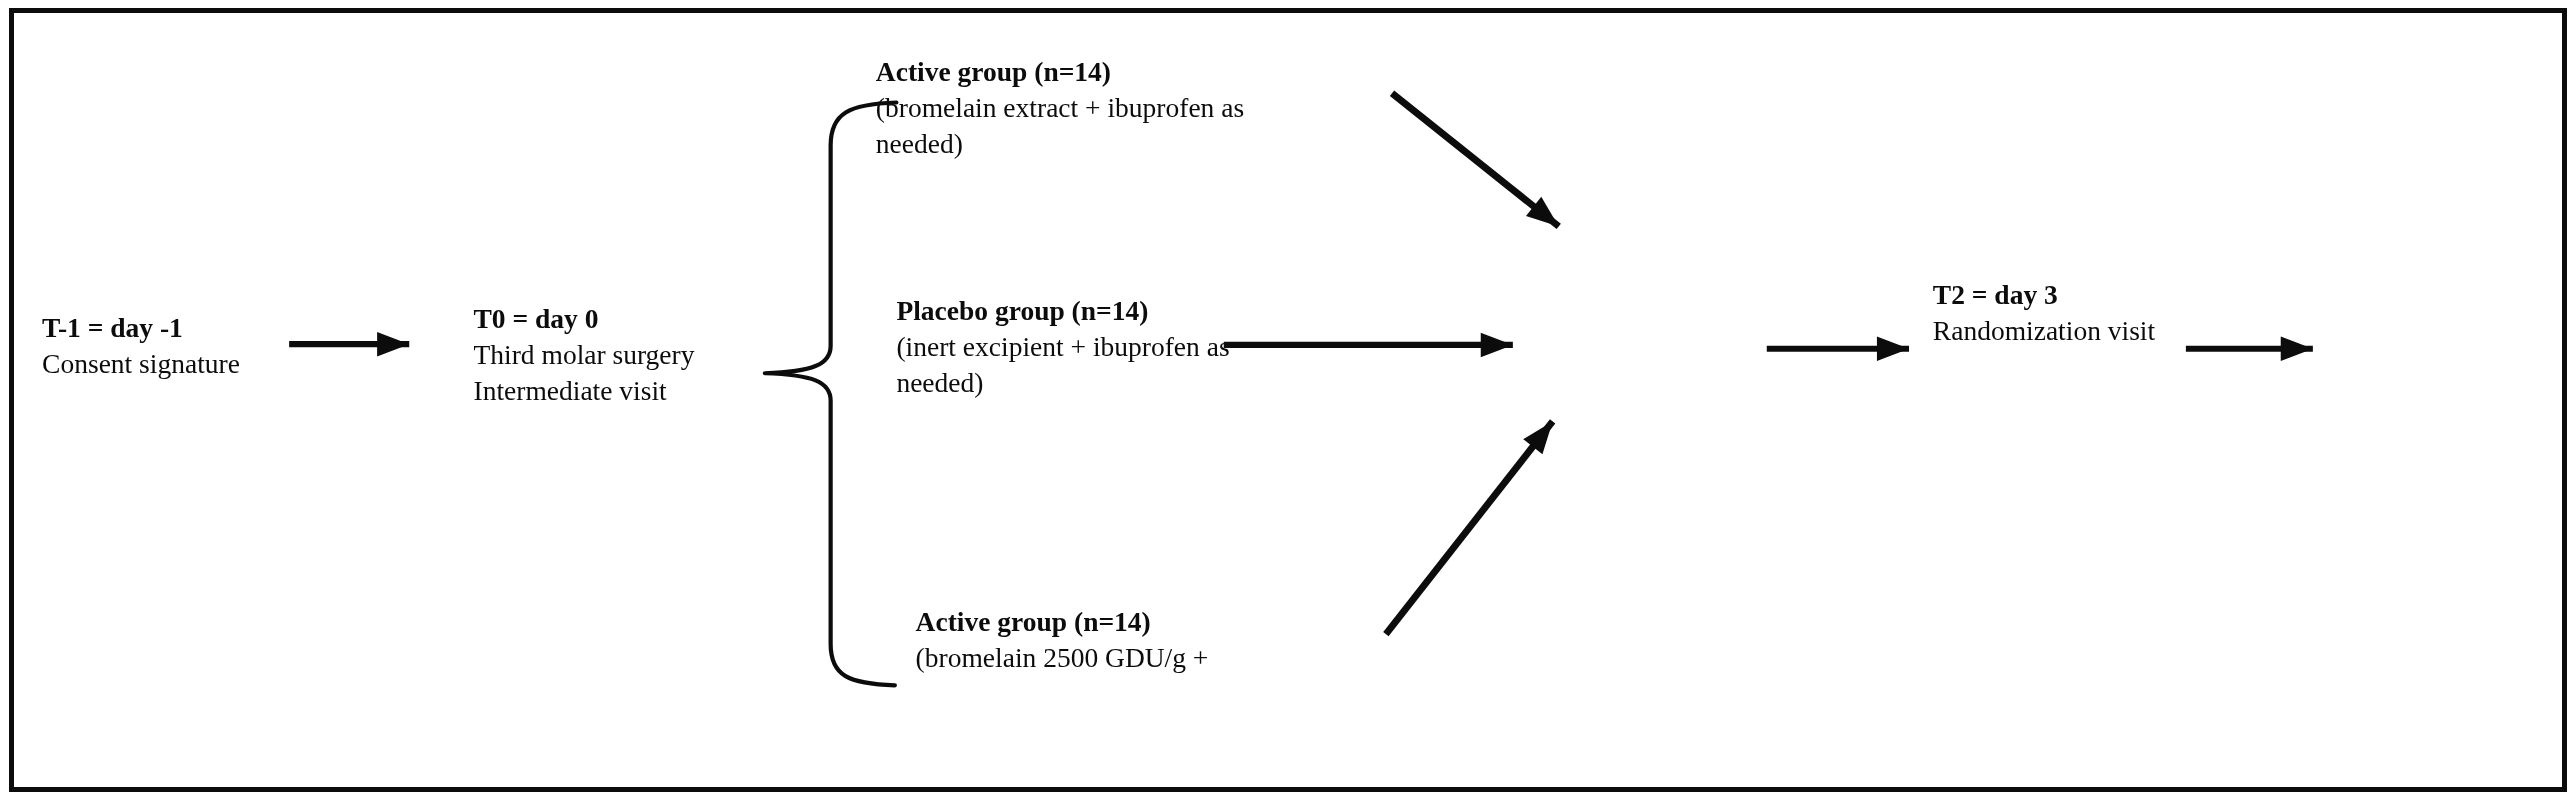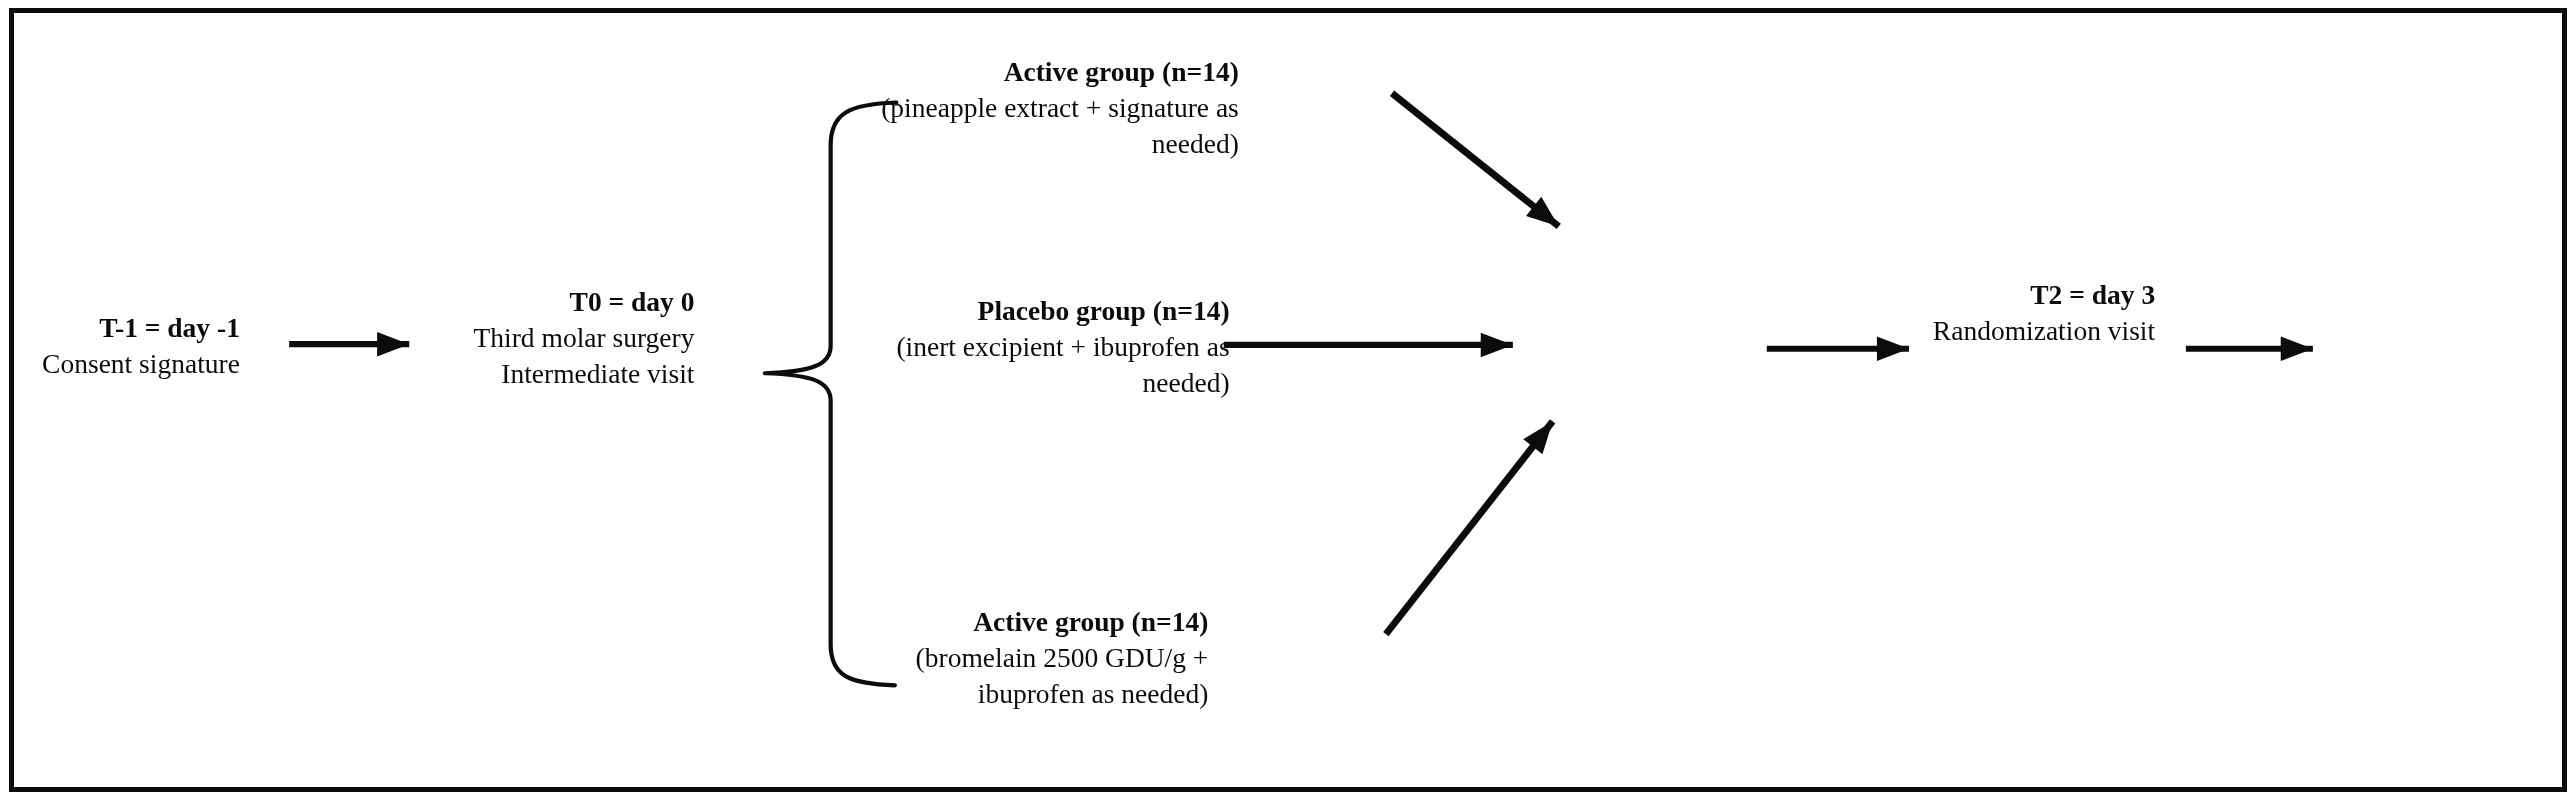--- a/index.html
+++ b/index.html
@@ -27,21 +27,21 @@
   .wires {
     position: absolute;
     left: 0;
     top: 0;
     width: 2576px;
     height: 800px;
   }
   .node {
     position: absolute;
     transform: translateX(-50%);
-    text-align: right;
+    text-align: left;
     white-space: nowrap;
     font-size: 27.5px;
     line-height: 36px;
   }
   .node .title {
     font-weight: bold;
   }
 </style>
 </head>
 <body>
@@ -70,42 +70,41 @@
     <line x1="2310" y1="456" x2="2496" y2="456" stroke="#0c0c0c" stroke-width="8" marker-end="url(#ah)"></line>
 
     <line x1="2858" y1="456" x2="3024" y2="456" stroke="#0c0c0c" stroke-width="8" marker-end="url(#ah)"></line>
   </svg>
 
   <div class="node" style="left:141px; top:310px">
     <div class="title">T-1 = day -1</div>
     <div class="line">Consent signature</div>
   </div>
 
-  <div class="node" style="left:584px; top:284px">
+  <div class="node" style="left:584px; top:301px">
     <div class="title">T0 = day 0</div>
     <div class="line">Third molar surgery</div>
     <div class="line">Intermediate visit</div>
   </div>
 
   <div class="node" style="left:1060px; top:54px">
     <div class="title">Active group (n=14)</div>
-    <div class="line">(pineapple extract + signature as</div>
+    <div class="line">(bromelain extract + ibuprofen as</div>
     <div class="line">needed)</div>
   </div>
 
   <div class="node" style="left:1063px; top:293px">
     <div class="title">Placebo group (n=14)</div>
     <div class="line">(inert excipient + ibuprofen as</div>
     <div class="line">needed)</div>
   </div>
 
   <div class="node" style="left:1062px; top:604px">
     <div class="title">Active group (n=14)</div>
     <div class="line">(bromelain 2500 GDU/g +</div>
-    <div class="line">ibuprofen as needed)</div>
   </div>
 
 
   <div class="node" style="left:2044px; top:277px">
     <div class="title">T2 = day 3</div>
     <div class="line">Randomization visit</div>
   </div>
 
 
 </div>

